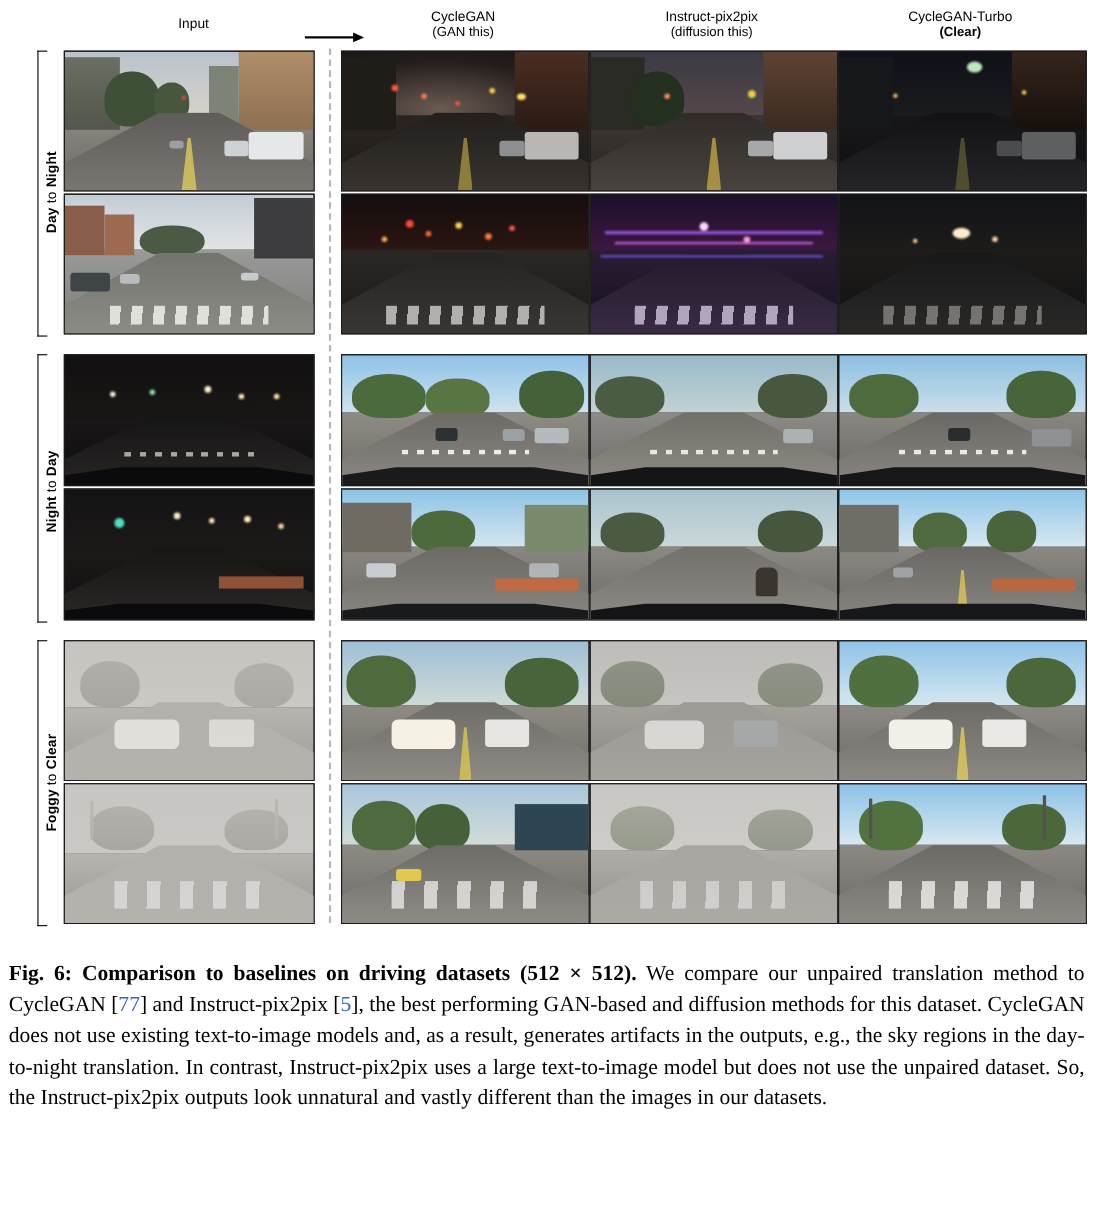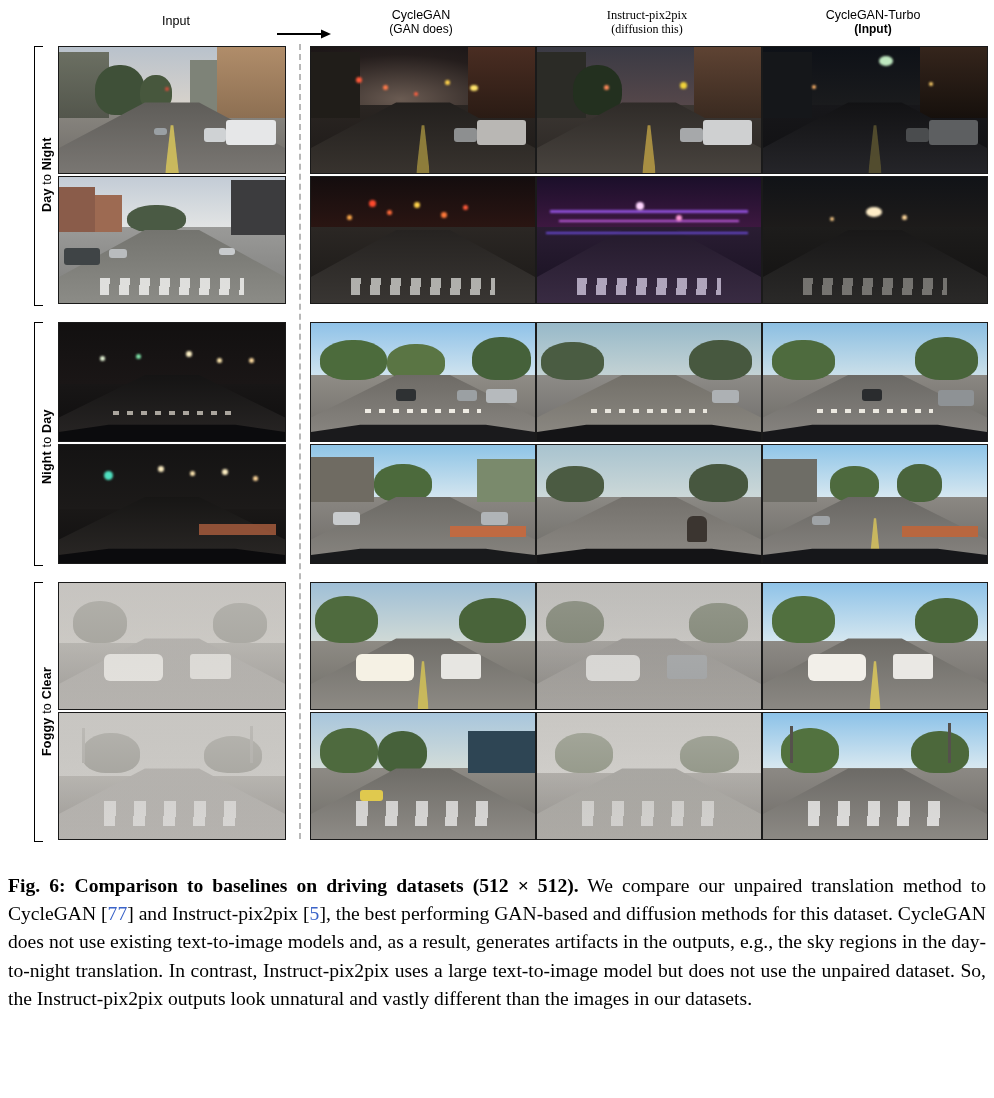--- a/index.html
+++ b/index.html
@@ -169,29 +169,29 @@
   <div class="col-headers">
     <div class="col-header" style="left:48px; top:6px; width:228px;">
       <span>Input</span>
     </div>
     <svg class="arrow-head" viewBox="0 0 54 12">
       <line x1="0" y1="6" x2="44" y2="6" stroke="#000" stroke-width="2.2"></line>
       <polygon points="44,1.5 54,6 44,10.5" fill="#000"></polygon>
     </svg>
     <div class="col-header" style="left:296px; top:0px; width:222px;">
       <span>CycleGAN</span>
-      <span class="sub">(GAN does)</span>
-    </div>
-    <div class="col-header" style="left:522px; top:0px; width:222px;font-family:Liberation Serif, serif;">
+      <span class="sub">(GAN this)</span>
+    </div>
+    <div class="col-header" style="left:522px; top:0px; width:222px;">
       <span>Instruct-pix2pix</span>
       <span class="sub">(diffusion this)</span>
     </div>
     <div class="col-header" style="left:748px; top:0px; width:222px;">
       <span>CycleGAN-Turbo</span>
-      <span class="sub bold">(Input)</span>
+      <span class="sub bold">(Clear)</span>
     </div>
   </div>
 
   <div class="bracket" style="left:20px; top:46px; height:258px;"></div>
   <div class="row-label" style="left:26px; top:100px; height:150px;">
     <span class="b">Day</span><span> to </span><span class="b">Night</span>
   </div>
 
   <div class="bracket" style="left:20px; top:322px; height:242px;"></div>
   <div class="row-label" style="left:26px; top:372px; height:150px;">

